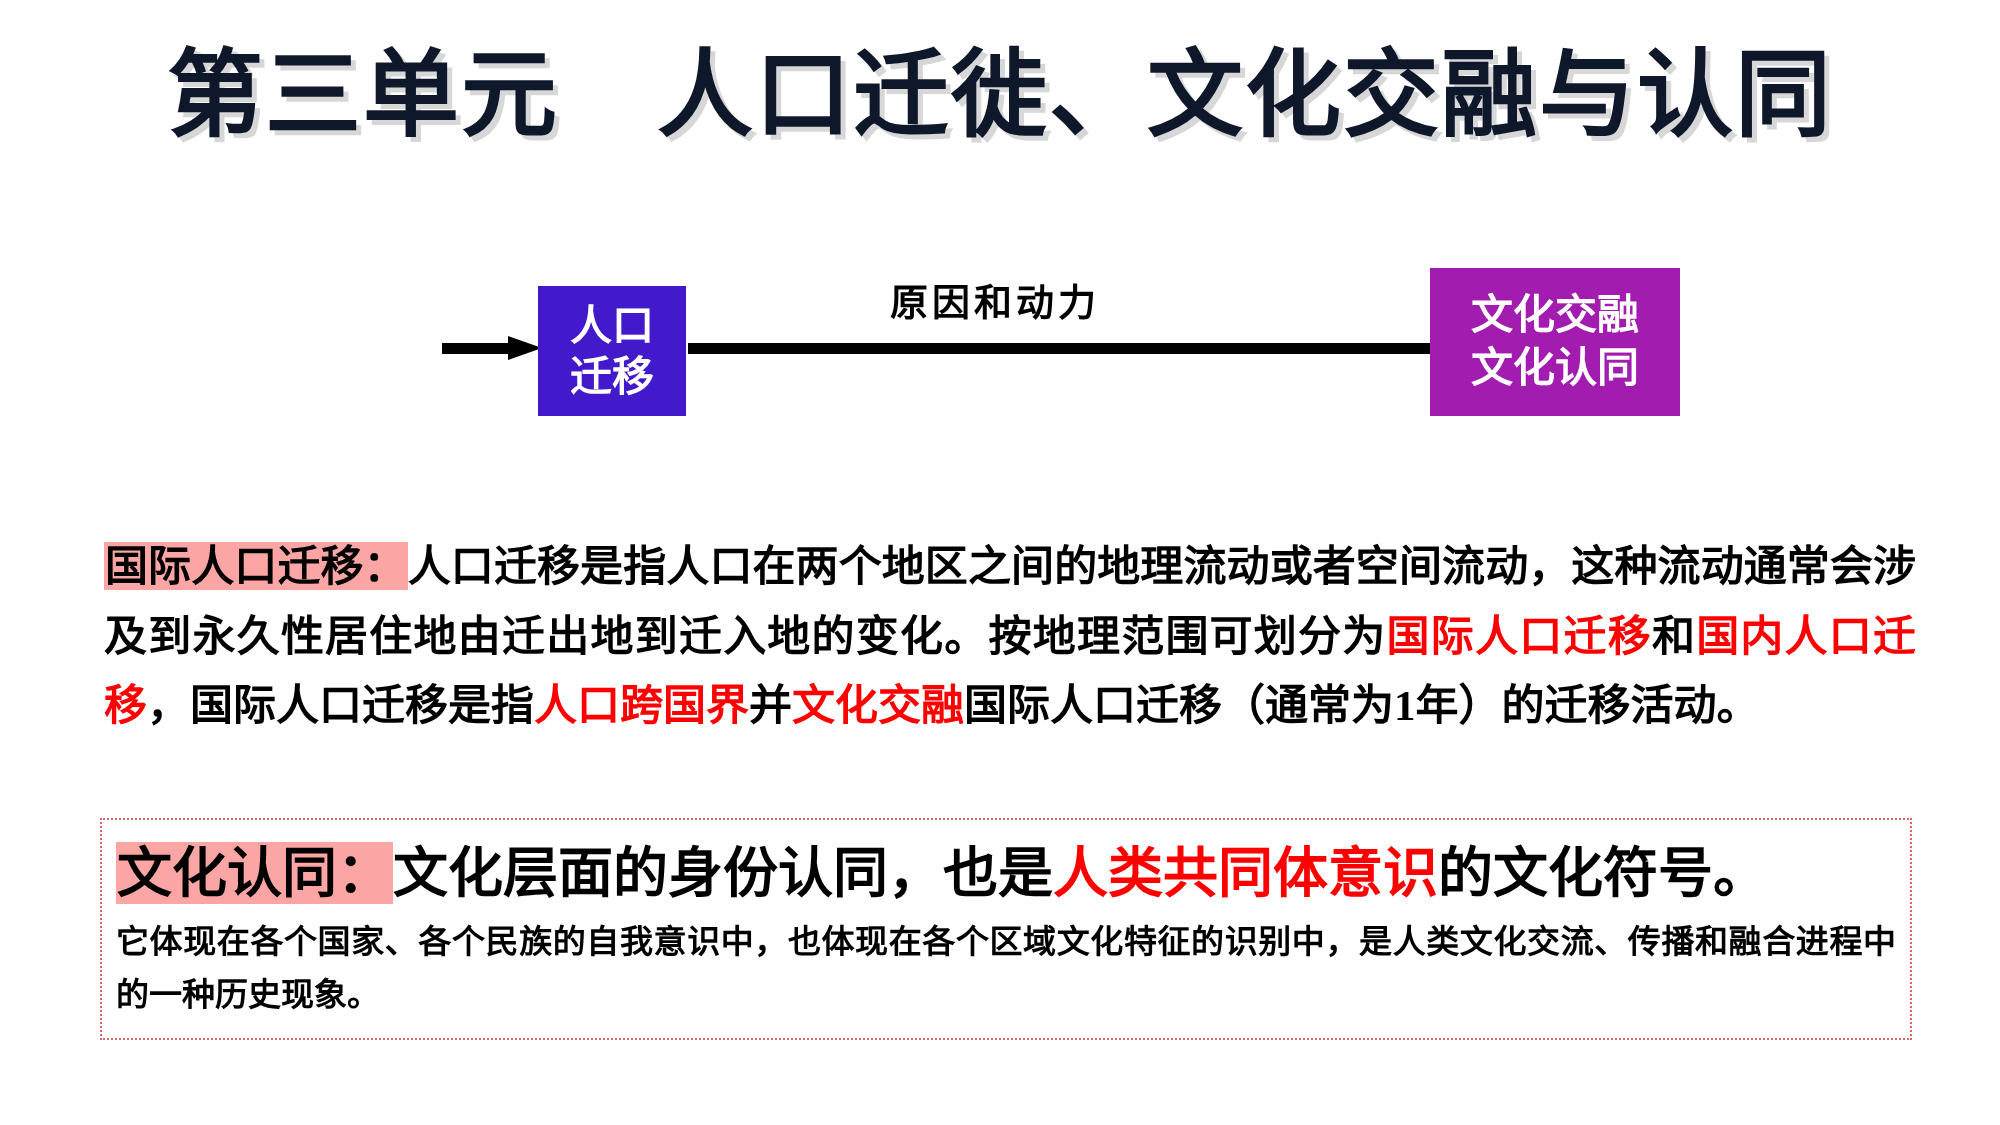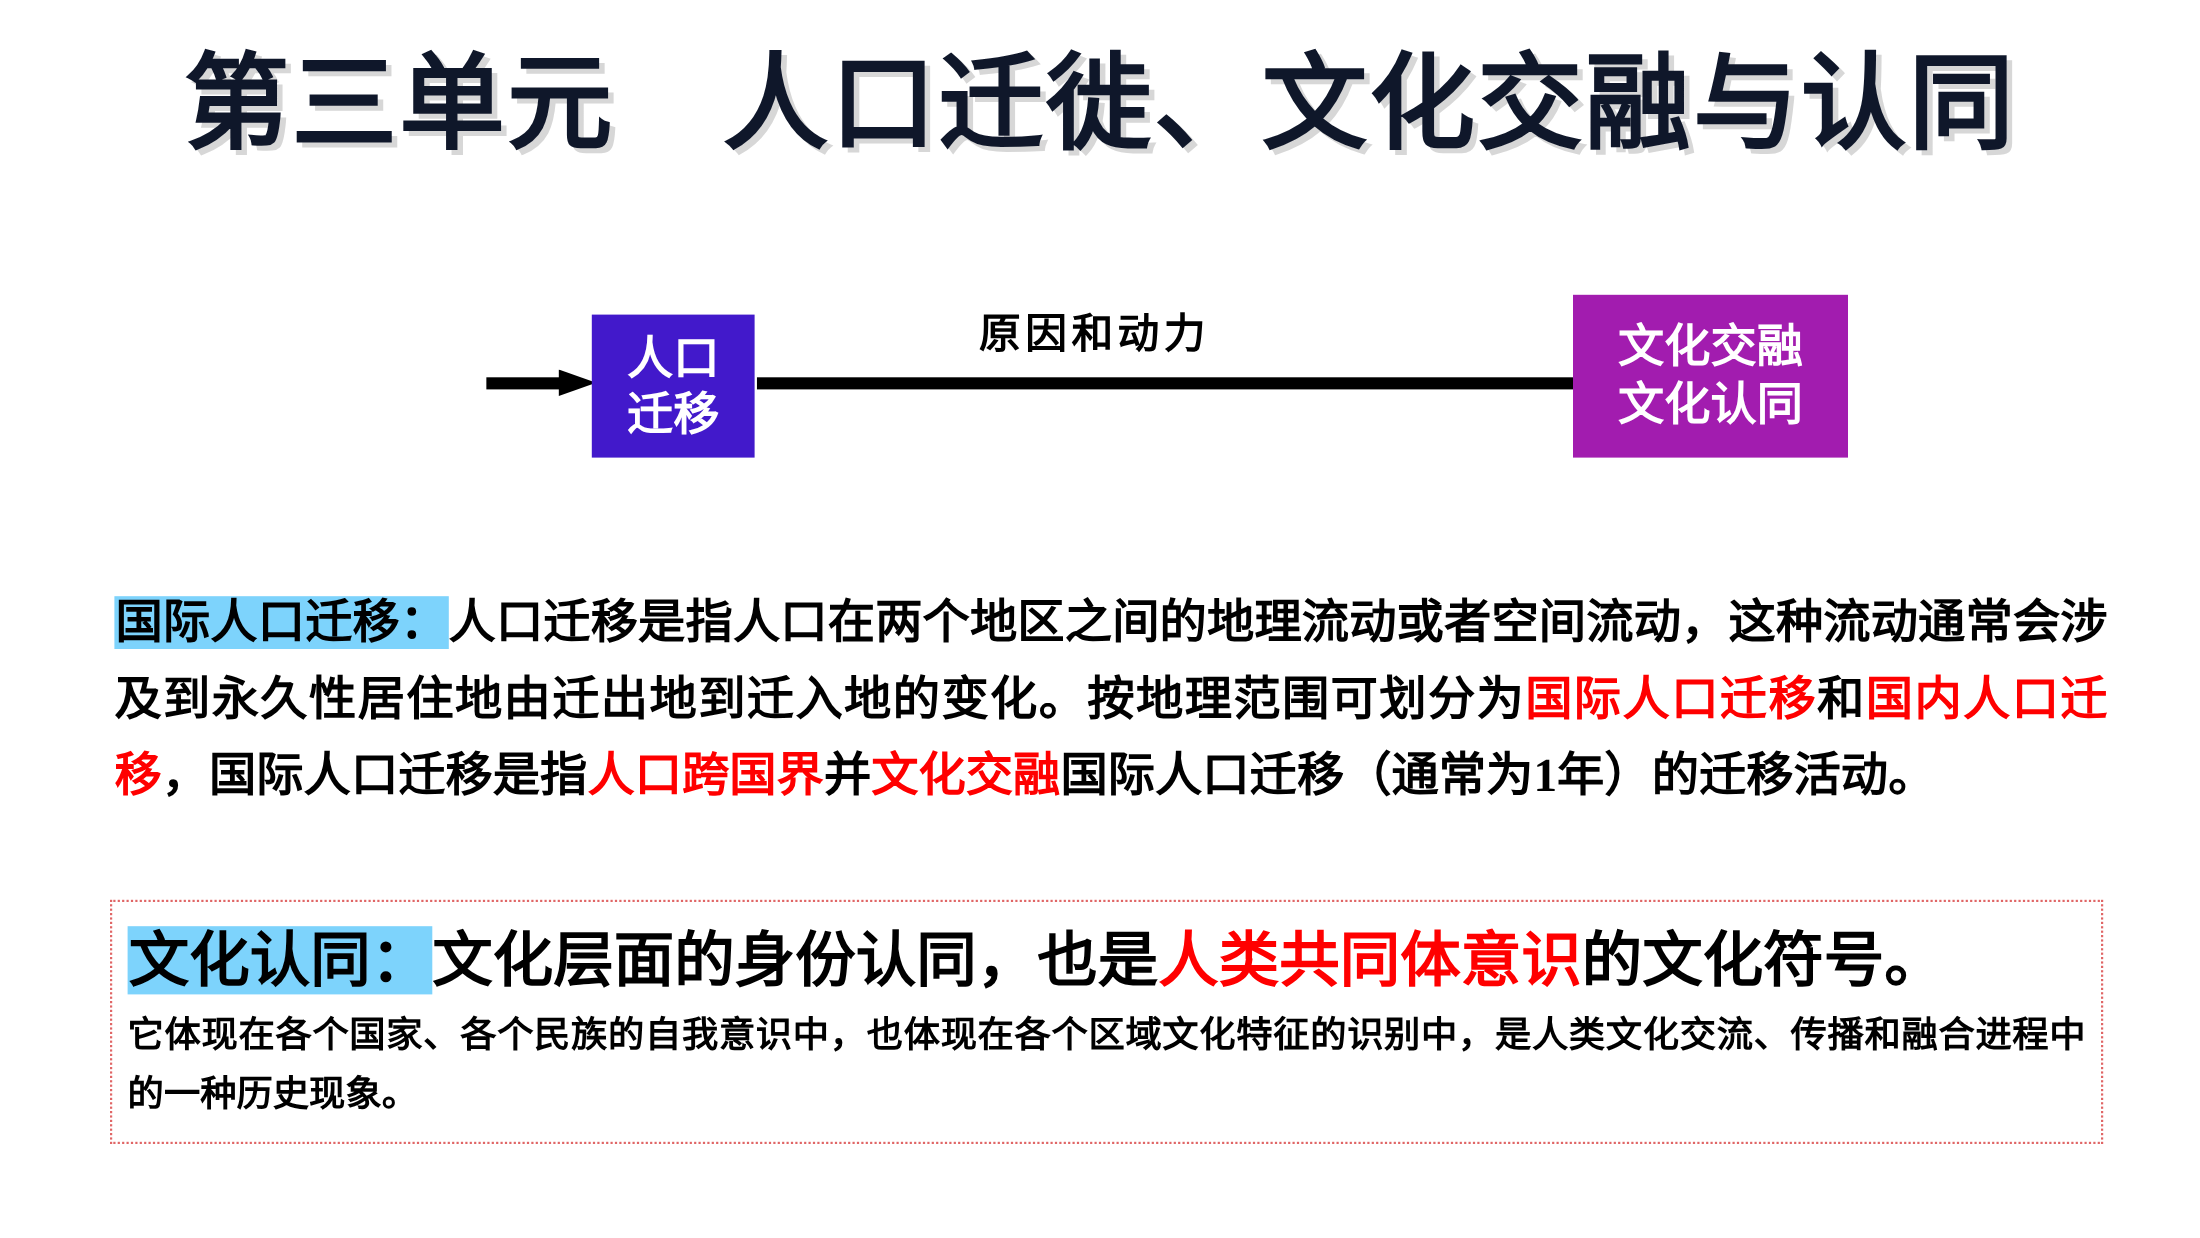--- a/index.html
+++ b/index.html
@@ -132,21 +132,21 @@
     line-height: 1.62;
     color: #000000;
     text-align: justify;
     margin: 0;
   }
   .para.serif {
     font-family: "Liberation Serif", "DejaVu Serif", serif;
     font-weight: bold;
   }
   .hl {
-    background: #7dd3fc;
+    background: #fca5a5;
     font-family: "Liberation Sans", "DejaVu Sans", sans-serif;
     font-weight: bold;
     color: #000000;
     padding: 0 1px;
   }
   .lead {
     font-family: Liberation Serif, serif;
     font-weight: bold;
     color: #000000;
   }

